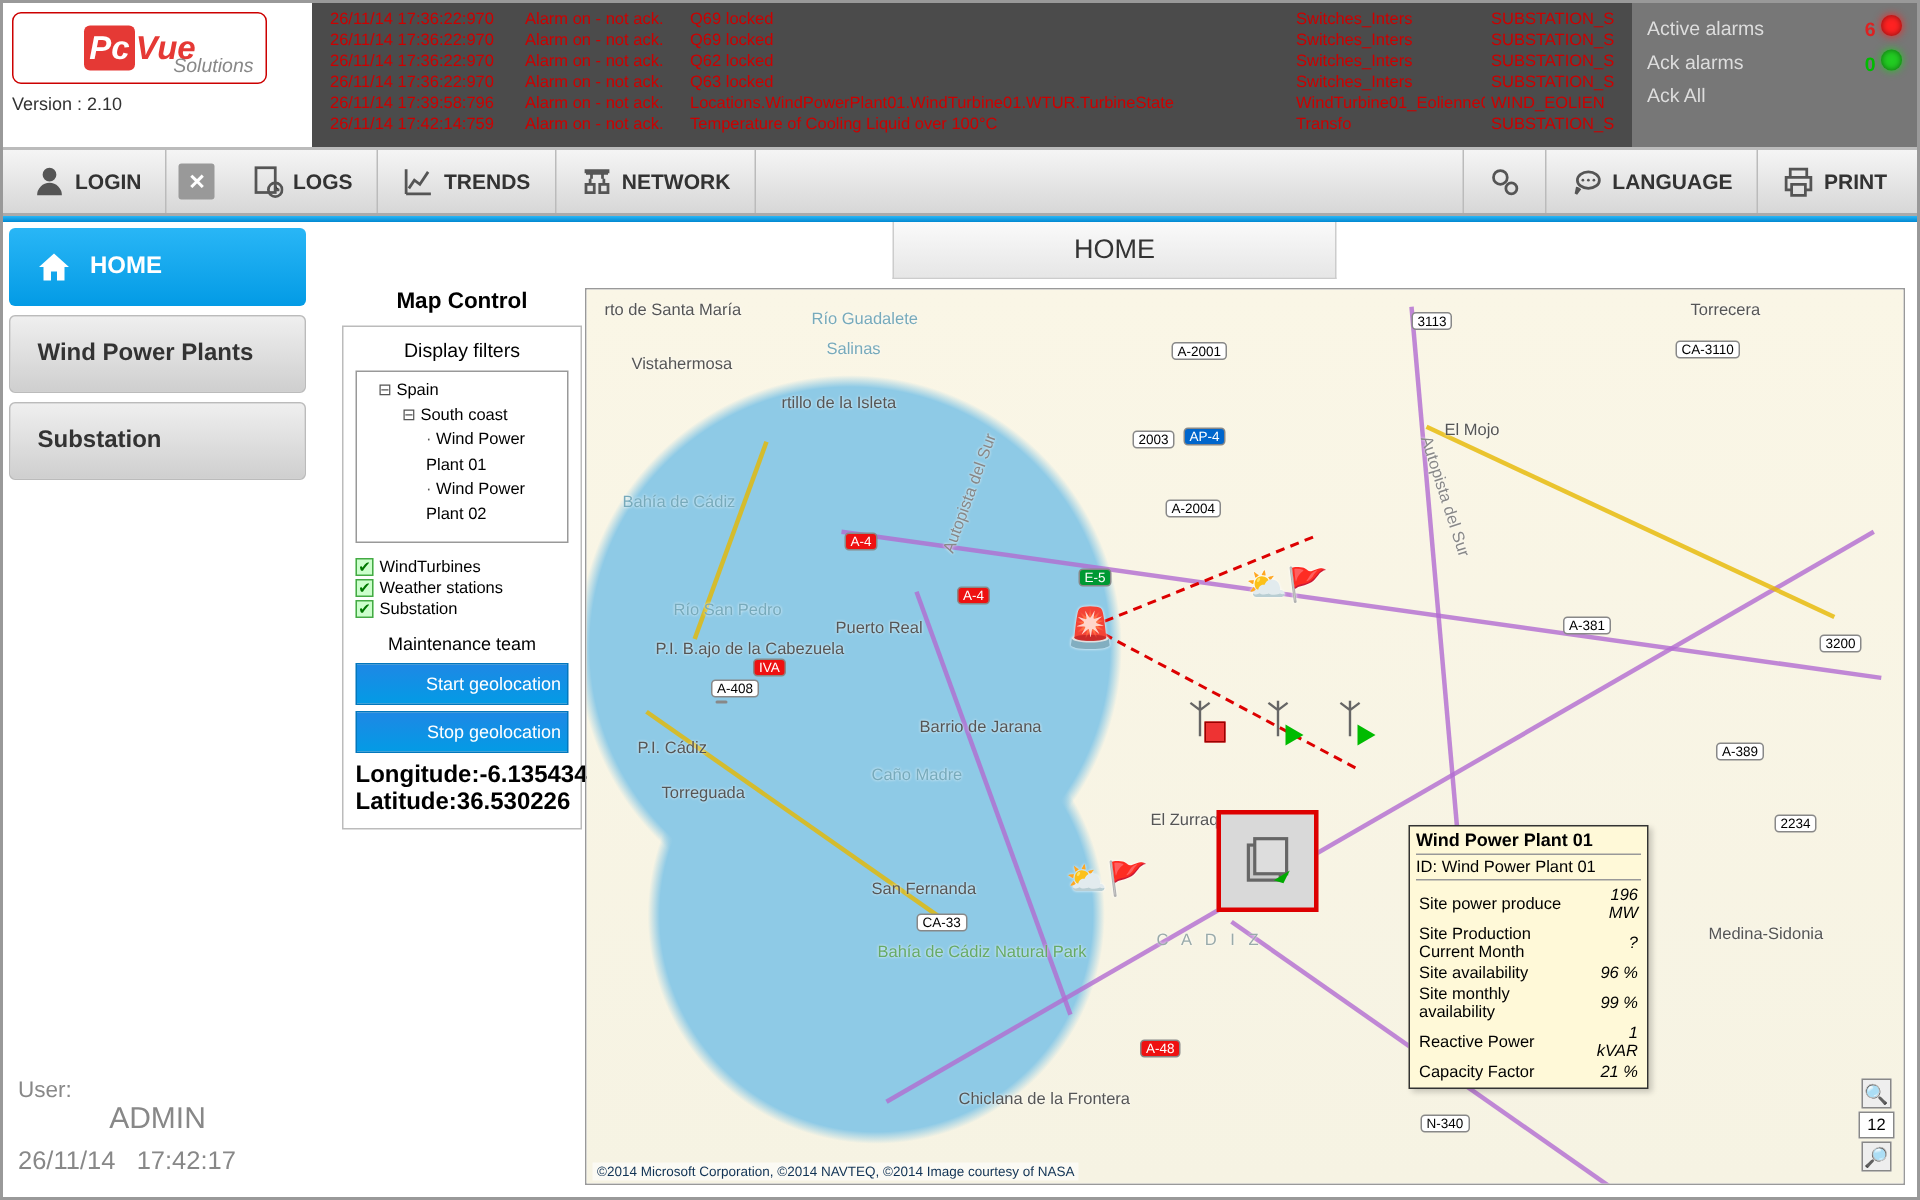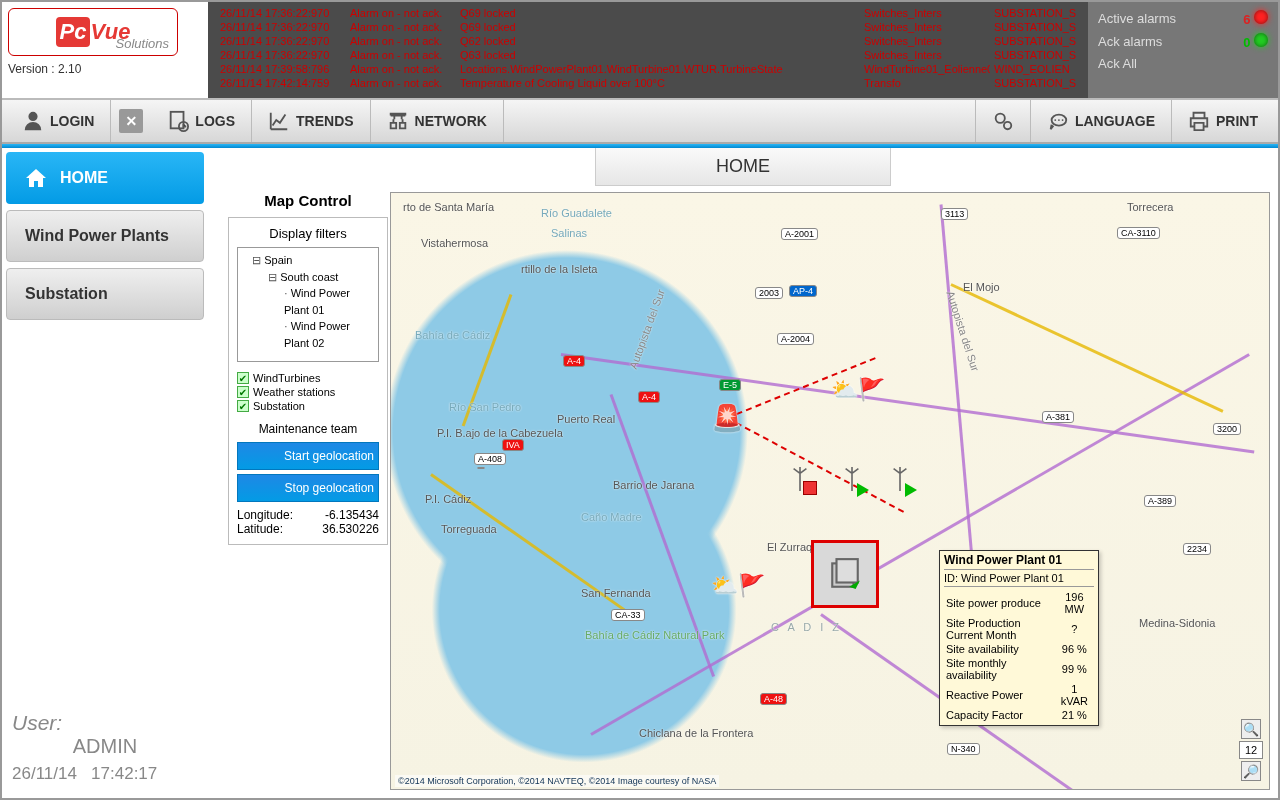--- a/index.html
+++ b/index.html
@@ -39,42 +39,42 @@
 
   
   .main { display:flex; height: calc(800px - 98px - 44px - 4px - 4px); }
   .sidebar { width:206px; background:#fff; padding:4px; display:flex; flex-direction:column; }
   .nav-btn { height:52px; margin-bottom:6px; border-radius:4px; display:flex; align-items:center; justify-content:flex-start; gap:12px; padding:0 18px; font-size:16px; font-weight:600; cursor:pointer; }
   .nav-btn.home { background: linear-gradient(#29b6f6,#039be5); color:#fff; }
   .nav-btn.gray { background: linear-gradient(#efefef,#cfcfcf); color:#333; border:1px solid #bbb; }
   .home-ico { width:24px; height:24px; }
 
   .user-block { margin-top:auto; color:#888; font-size:18px; padding:10px 6px; }
-  .user-block .lbl { font-size:21px;font-style:italic; }
+  .user-block .lbl { font-size:15px; }
   .user-block .name { font-size:20px;text-align:center; }
   .datetime { color:#888; font-size:17px; margin-top:6px; }
 
   .content { flex:1; display:flex; flex-direction:column; position:relative; }
   .title-tab { align-self:center; background: linear-gradient(#fafafa,#e6e6e6); border:1px solid #ccc; border-top:none; padding:8px 120px; font-size:18px; color:#333; font-weight:500;}
 
   .workarea { flex:1; display:flex; gap:2px; padding:6px 8px 8px 20px; }
 
   .map-control { width:160px; }
   .map-control h3 { font-size:15px; font-weight:700; text-align:center; margin-bottom:8px; }
   .panel { border:1px solid #bbb; padding:8px; font-size:12px; }
   .panel .sub { text-align:center; font-size:13px; margin-bottom:6px; }
   .tree { border:1px solid #999; padding:4px 4px 10px 4px; font-size:11px; line-height:1.5; margin-bottom:10px; min-height:80px;}
   .tree .lvl1{ padding-left:10px;} .tree .lvl2{padding-left:26px;} .tree .lvl3{padding-left:42px;}
   .tree .node::before { content:"⊟ "; color:#555; } 
   .tree .leaf::before { content:"· "; color:#555; }
   .chk { display:flex; align-items:center; gap:4px; font-size:11px; margin:2px 0;}
   .chk .box{ width:12px;height:12px; border:1px solid #4a4; background:#cfc; color:#070; font-size:10px; display:flex; align-items:center; justify-content:center; }
   .maint-title { text-align:center; margin:10px 0 6px; font-size:12px;}
   .geo-btn { background: linear-gradient(#1e88e5,#039be5); color:#fff; font-size:12px; padding:6px 4px; text-align:right; margin:4px 0; border:1px solid #0277bd; cursor:pointer; padding-left:8px;}
-  .coords { font-size:12px; margin-top:6px; }
+  .coords { font-size:16px; margin-top:6px;font-weight:bold; }
   .coords div{ display:flex; justify-content:space-between; } 
 
   .map-holder { flex:1; position:relative; border:1px solid #999; overflow:hidden; }
   .map-bg {
     position:absolute; inset:0;
     background:
       radial-gradient(circle at 20% 40%, #8ecae6 0 22%, transparent 23%),
       radial-gradient(circle at 22% 70%, #8ecae6 0 18%, transparent 19%),
       linear-gradient(180deg, #faf6e6 0%, #f6f3e3 100%);
   }
@@ -89,21 +89,21 @@
   .tri { width:0;height:0; border-top:7px solid transparent; border-bottom:7px solid transparent; border-left:12px solid #0b0; position:absolute;}
   .sq { width:14px;height:14px; position:absolute; border:1px solid #900; background:#e33;}
 
   .sel-box { position:absolute; border:3px solid #d00; background:#d9d9d9; width:68px; height:68px; display:flex; align-items:center; justify-content:center; }
   .sel-box svg { width:34px; height:34px; }
 
   .tooltip { position:absolute; background:#fff9d8; border:1px solid #333; font-size:11px; width:160px; padding:2px 4px; box-shadow:2px 2px 4px rgba(0,0,0,.2);}
   .tooltip h4{ font-size:12px; font-weight:700; margin-bottom:2px;}
   .tooltip .idline{ border-top:1px solid #999; border-bottom:1px solid #999; padding:2px 0; margin:2px 0;}
   .tooltip table{width:100%;}
-  .tooltip td:last-child{text-align:center;}
+  .tooltip td:last-child{text-align:right;font-style:italic;}
 
   .map-zmctrl { position:absolute; right:6px; bottom:8px; display:flex; flex-direction:column; gap:2px; align-items:center;}
   .zbtn { width:20px; height:20px; background:#eee; border:1px solid #888; font-size:13px; display:flex; align-items:center; justify-content:center; cursor:pointer;}
   .zlvl { width:24px; height:18px; background:#fff; border:1px solid #888; font-size:11px; display:flex; align-items:center; justify-content:center;}
 
   .map-credit { position:absolute; left:4px; bottom:2px; font-size:9px; color:#135; background:rgba(255,255,255,.6); padding:1px 3px;}
 
   .dash-line { position:absolute; border-top:2px dashed #d00; transform-origin:left center;}
 </style>
 </head>

